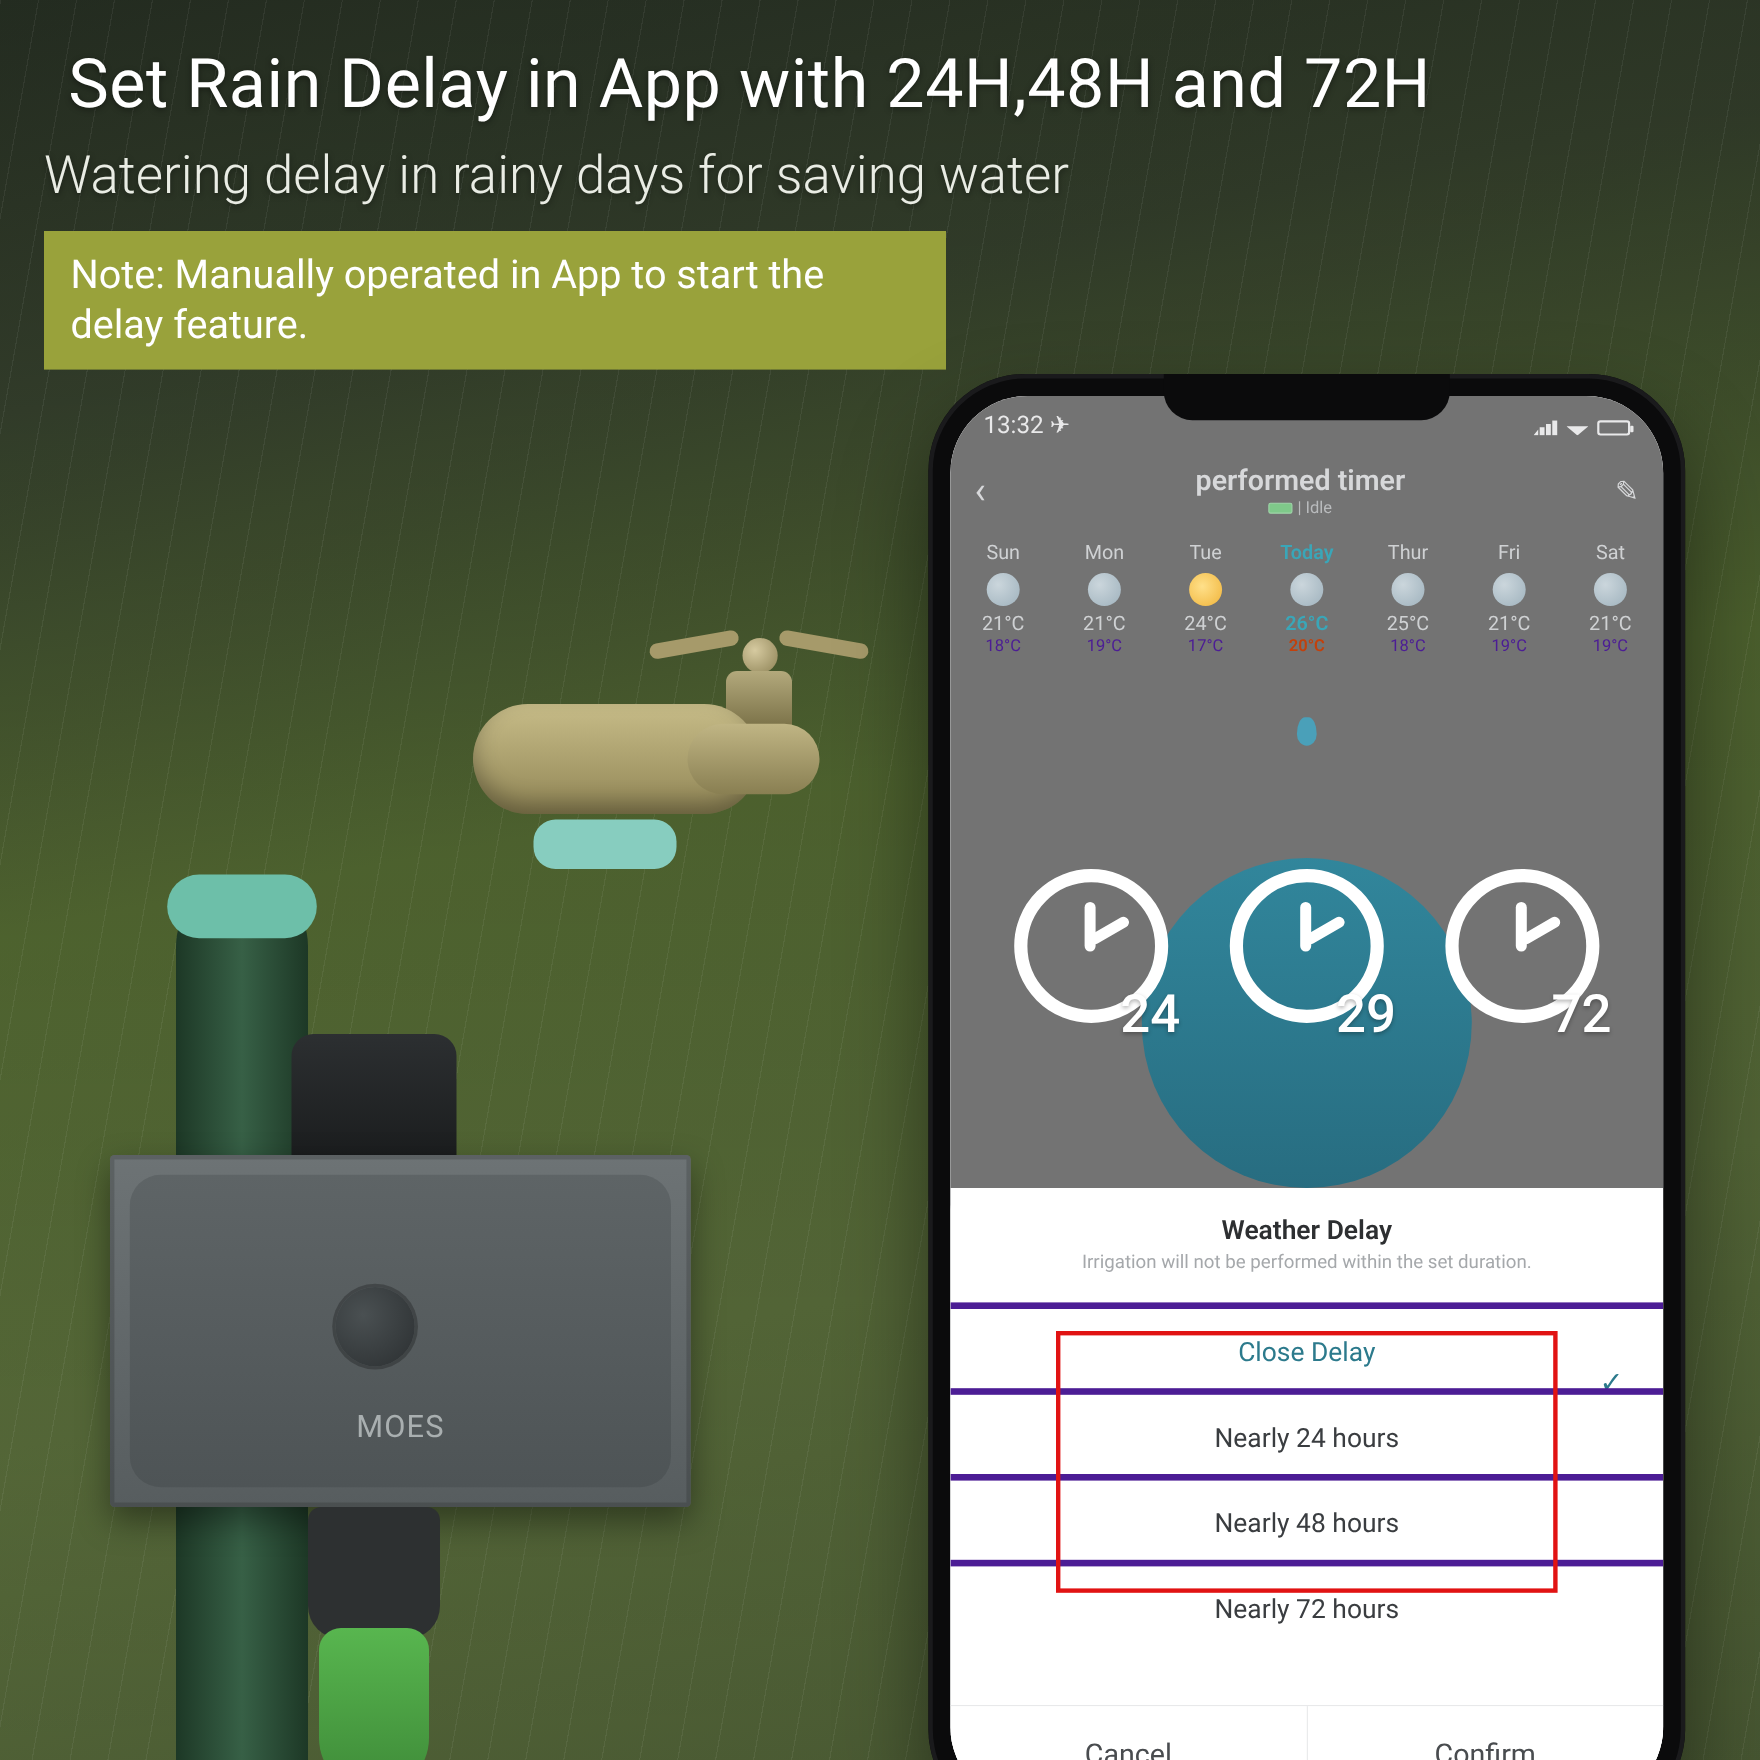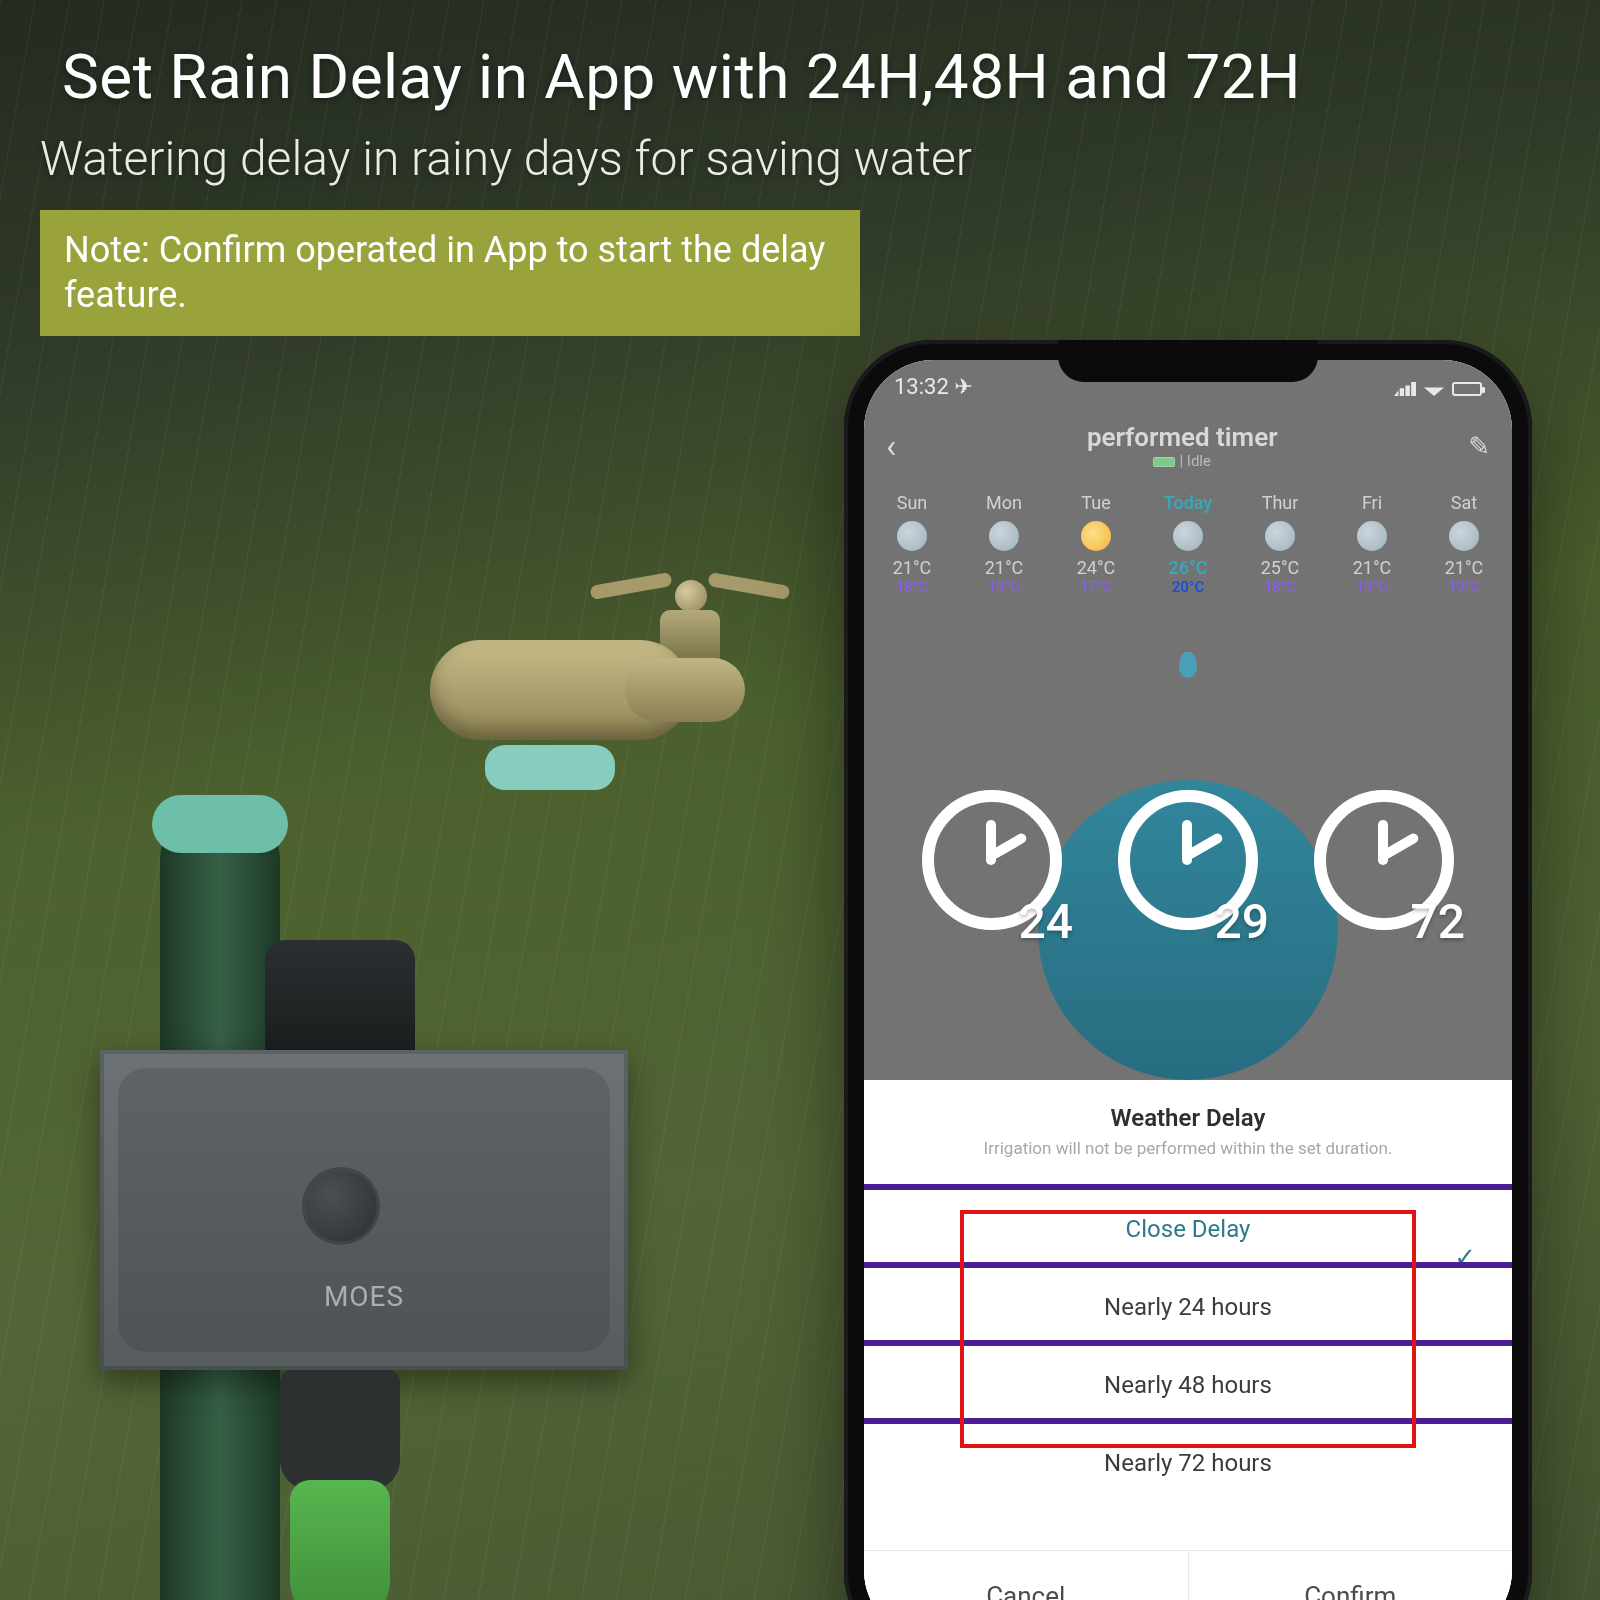--- a/index.html
+++ b/index.html
@@ -62,23 +62,23 @@
   .nav .ttl { font-size:26px; font-weight:600; text-align:center; flex:1; }
   .nav .sub { display:block; font-size:15px; font-weight:400; color:#b9bbbd; }
   .nav .edit { font-size:26px; }
 
   .week { position:absolute; top:132px; left:0; right:0; display:flex; justify-content:space-around; padding:0 2px; z-index:40; }
   .day { text-align:center; color:#cfd1d3; font-size:18px; width:13%; }
   .day.today { color:#3aa6b8; font-weight:600; }
   .day .ico { width:30px; height:30px; margin:8px auto 6px; border-radius:50%; background:radial-gradient(circle at 35% 35%, #cbd6dc, #9fb2bd); position:relative; }
   .day.sun .ico { background:radial-gradient(circle at 40% 40%, #ffe08a, #f0b43a); }
   .day .hi { font-size:18px; }
-  .day .lo { font-size:15px; color:#8b5cf6; }
+  .day .lo { font-size:15px; color:#4c1d95; }
   .day.today .hi { color:#3aa6b8; }
-  .day.today .lo { color:#1d4ed8;text-align:center; }
+  .day.today .lo { color:#c2410c;text-align:center; }
   .drop { position:absolute; top:292px; left:50%; transform:translateX(-50%); width:18px; height:26px; background:#4aa0b9; border-radius:50% 50% 60% 60% / 70% 70% 50% 50%; z-index:40; }
 
   .big-circle { position:absolute; top:420px; left:50%; transform:translateX(-50%); width:300px; height:300px; border-radius:50%; background:linear-gradient(#2a88a0,#1f6c82); opacity:.9; z-index:35; }
 
   
   .clocks { position:absolute; top:430px; left:0; right:0; display:flex; justify-content:space-around; padding:0 30px; z-index:60; }
   .clk { position:relative; width:150px; height:150px; }
   .clk .ring { width:140px; height:140px; border:12px solid #fff; border-radius:50%; position:absolute; top:0; left:5px; }
   .clk .ring::before { content:""; position:absolute; inset:-12px; border:12px solid transparent; border-right-color:transparent; border-bottom-color:transparent; border-radius:50%; }
   .clk .hand1 { position:absolute; left:69px; top:30px; width:10px; height:45px; background:#fff; border-radius:5px; transform-origin:bottom center; }
@@ -97,21 +97,21 @@
   .sheet .actions { position:absolute; left:0; right:0; bottom:0; height:90px; border-top:1px solid #e8e9ea; display:flex; }
   .sheet .actions div { flex:1; text-align:center; line-height:90px; font-size:26px; color:#494c4f; }
   .sheet .actions div:first-child { border-right:1px solid #e8e9ea; }
 </style>
 </head>
 <body>
 
 <div class="scene">
   <div class="title">Set Rain Delay in App with 24H,48H and 72H</div>
   <div class="subtitle">Watering delay in rainy days for saving water</div>
-  <div class="note-box">Note: Confirm operated in App to start the delay feature.</div>
+  <div class="note-box">Note: Manually operated in App to start the delay feature.</div>
 
   <div class="faucet">
     <div class="handle"></div>
       <div class="hub"></div>
       <div class="stem"></div>
     <div class="body"></div>
       <div class="ring"></div>
   </div>
   <div class="pipe"></div>
   <div class="ring2"></div>

